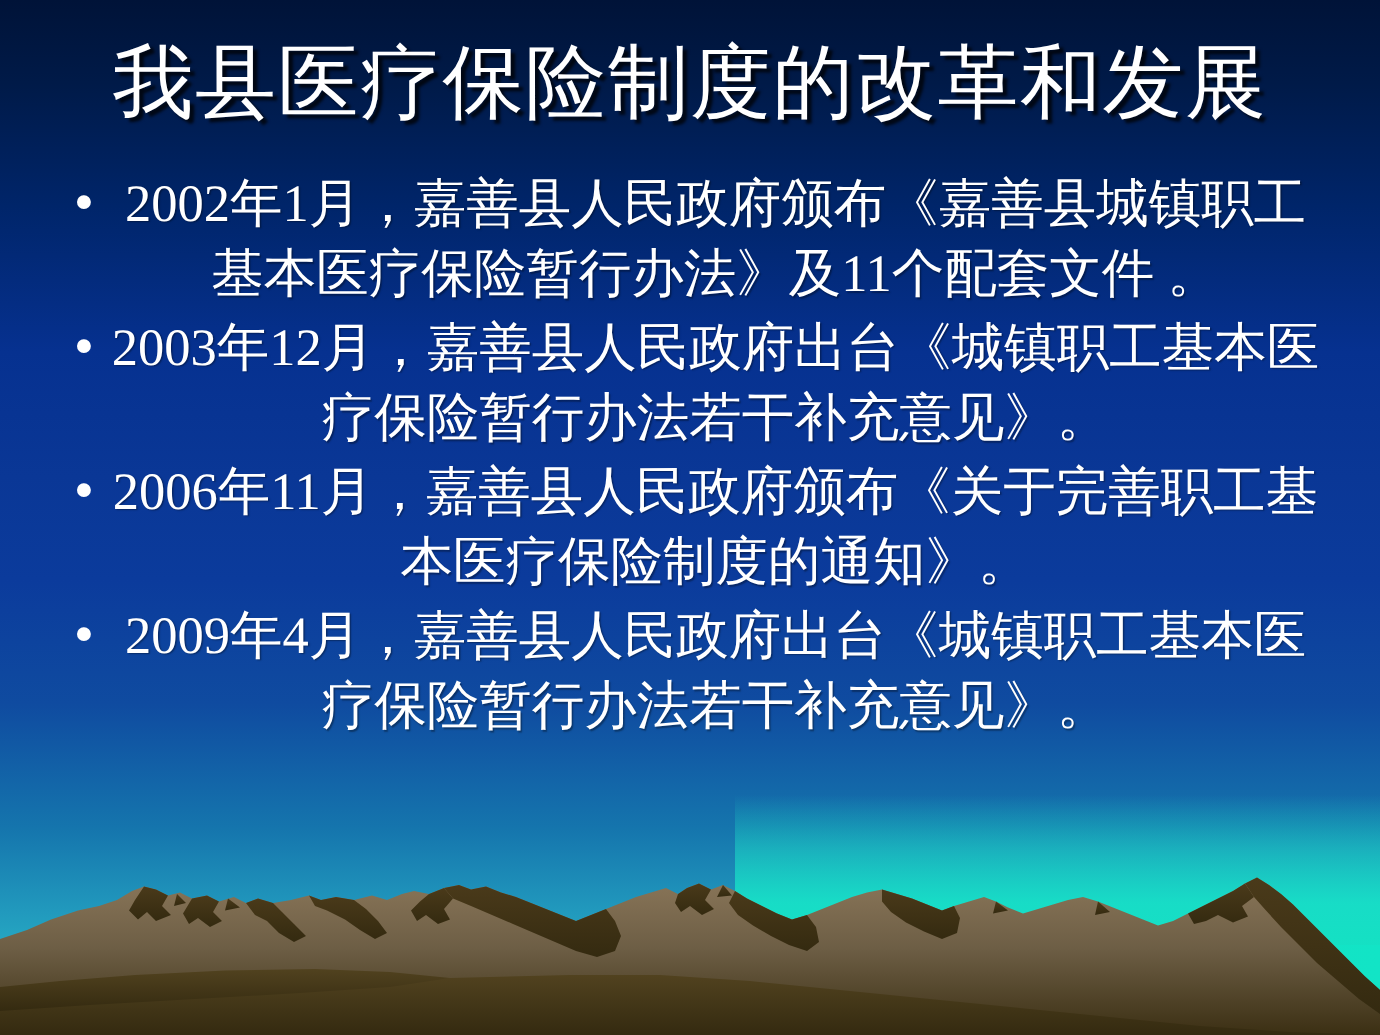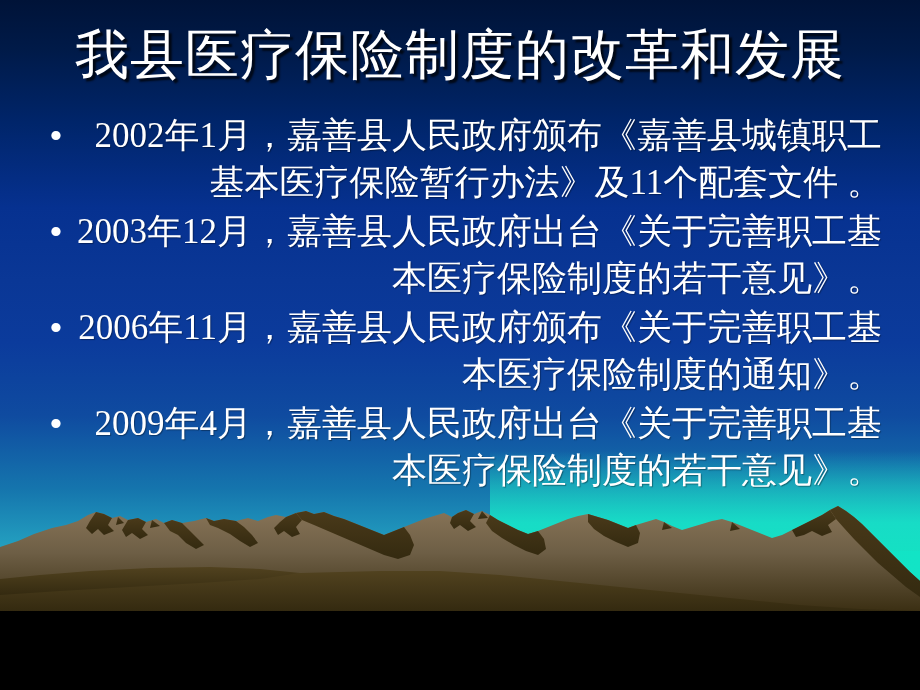--- a/index.html
+++ b/index.html
@@ -3,21 +3,21 @@
 <meta charset="utf-8">
 <style>
   html, body {
     margin: 0;
     padding: 0;
     background: #000;
   }
   #slide {
     position: relative;
     width: 920px;
-    height: 611px;
+    height: 690px;
     overflow: hidden;
     font-family: "Liberation Serif", serif;
     background:
       linear-gradient(to bottom,
         #001338 0%,
         #001a48 8%,
         #00256a 20%,
         #063190 34%,
         #0a3796 46%,
         #0b3b9c 56%,
@@ -96,21 +96,21 @@
     padding-left: 6px;
     box-sizing: border-box;
   }
   .bullet-text {
     flex: 1 1 auto;
     font-family: "Liberation Serif", "DejaVu Serif", serif;
     font-size: 35px;
     line-height: 47px;
     color: #ffffff;
     text-indent: 0;
-    text-align: right;
+    text-align: center;
     text-shadow: 1px 1px 1px rgba(0,0,0,0.35);
     word-break: break-all;
   }
 
   
   #mountains {
     position: absolute;
     left: 0;
     bottom: 0;
     width: 920px;
@@ -130,31 +130,31 @@
 
   <div id="body">
 
     <div class="bullet-row">
       <div class="bullet-dot">•</div>
       <div class="bullet-text">2002年1月，嘉善县人民政府颁布《嘉善县城镇职工基本医疗保险暂行办法》及11个配套文件 。</div>
     </div>
 
     <div class="bullet-row">
       <div class="bullet-dot">•</div>
-      <div class="bullet-text">2003年12月，嘉善县人民政府出台《关于完善职工基本医疗保险制度的若干意见》。</div>
+      <div class="bullet-text">2003年12月，嘉善县人民政府出台《城镇职工基本医疗保险暂行办法若干补充意见》。</div>
     </div>
 
     <div class="bullet-row">
       <div class="bullet-dot">•</div>
       <div class="bullet-text">2006年11月，嘉善县人民政府颁布《关于完善职工基本医疗保险制度的通知》。</div>
     </div>
 
     <div class="bullet-row">
       <div class="bullet-dot">•</div>
-      <div class="bullet-text">2009年4月，嘉善县人民政府出台《关于完善职工基本医疗保险制度的若干意见》。</div>
+      <div class="bullet-text">2009年4月，嘉善县人民政府出台《城镇职工基本医疗保险暂行办法若干补充意见》。</div>
     </div>
 
   </div>
 
   <svg id="mountains" viewBox="0 0 920 110" preserveAspectRatio="none">
     <defs>
       <linearGradient id="rock" x1="0" y1="0" x2="0" y2="1">
         <stad offset="0"></stad>
         <stop offset="0%" stop-color="#8a7659"></stop>
         <stop offset="45%" stop-color="#6d5e45"></stop>

